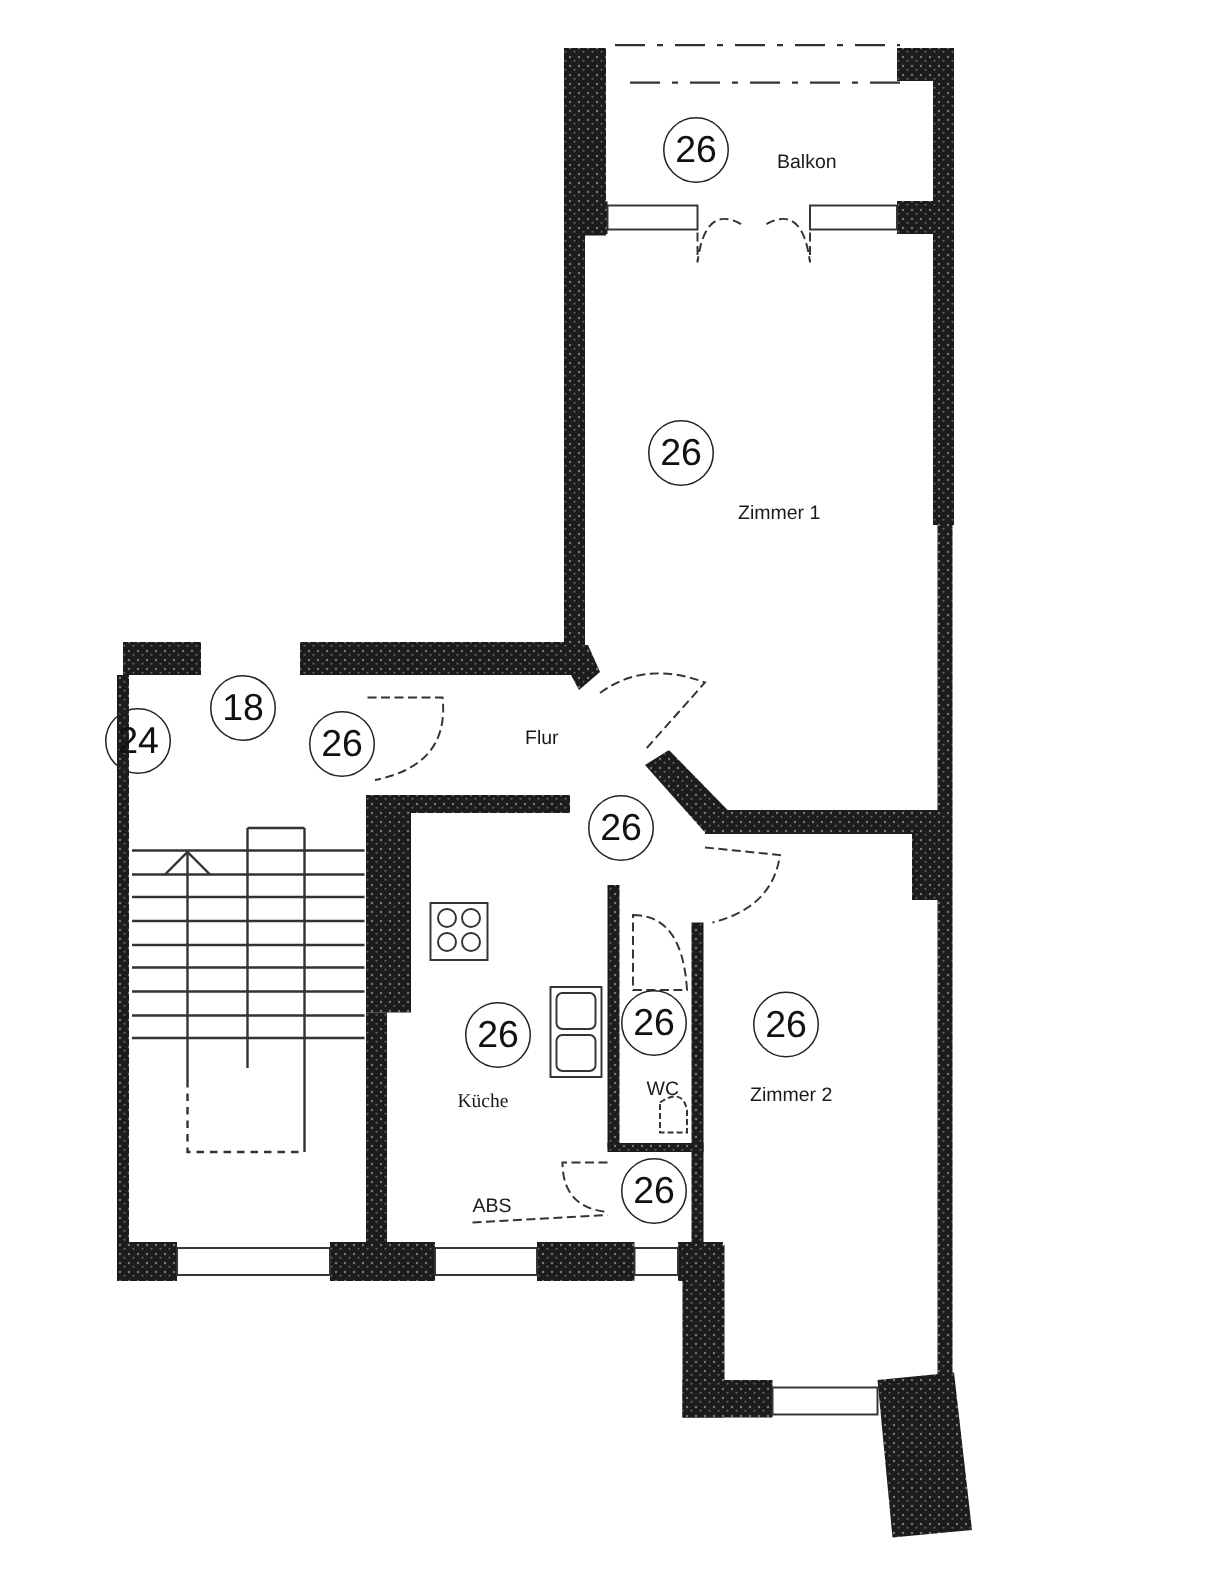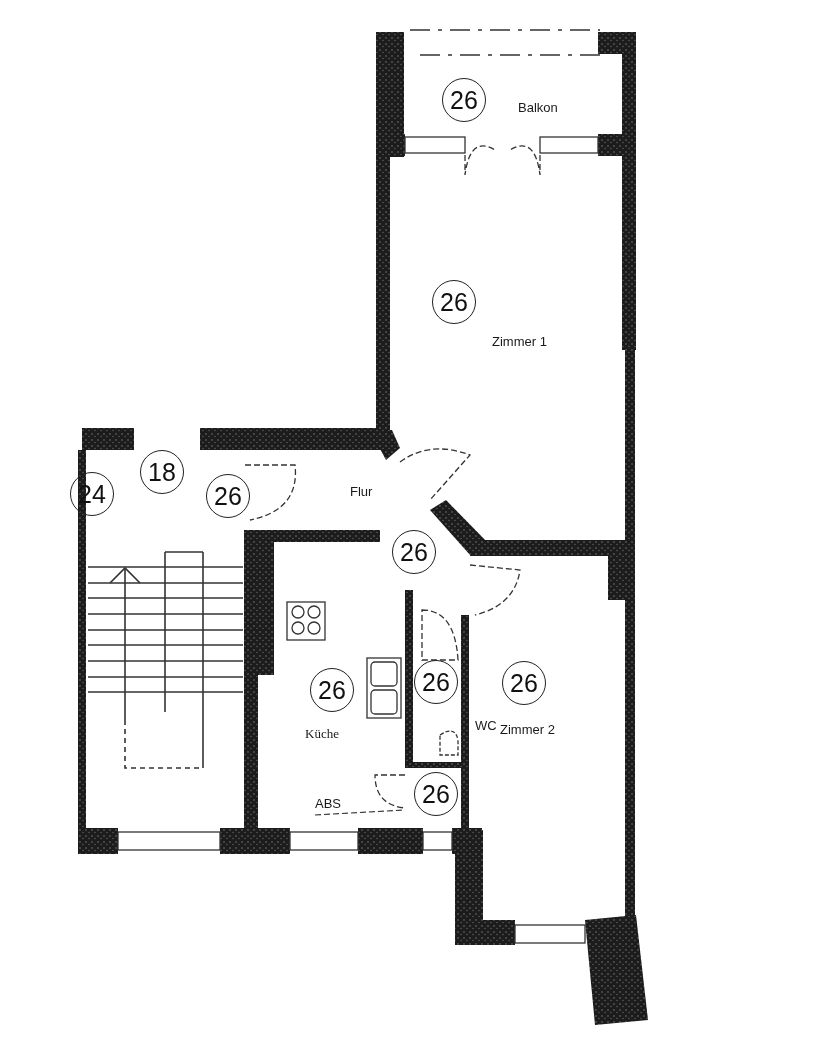--- a/index.html
+++ b/index.html
@@ -128,21 +128,21 @@
 <div class="num big" style="left:432px;top:280px;">26</div>
 <div class="lbl" style="left:492px;top:287px;margin-top:47px;">Zimmer 1</div>
 
 <div class="lbl" style="left:350px;top:484px;">Flur</div>
 <div class="num big" style="left:392px;top:530px;">26</div>
 
 <div class="num big" style="left:310px;top:668px;">26</div>
 <div class="lbl" style="left:305px;top:726px;font-family:Liberation Serif, serif;">Küche</div>
 
 <div class="num big" style="left:414px;top:660px;">26</div>
-<div class="lbl" style="left:431px;top:718px;margin-left:44px;">WC</div>
+<div class="lbl" style="left:431px;top:718px;">WC</div>
 
 <div class="num big" style="left:502px;top:661px;">26</div>
 <div class="lbl" style="left:500px;top:722px;">Zimmer 2</div>
 
 <div class="lbl" style="left:315px;top:796px;">ABS</div>
 <div class="num big" style="left:414px;top:772px;">26</div>
 
 <div class="num big" style="left:206px;top:474px;">26</div>
 
 <div class="num big" style="left:70px;top:472px;">24</div>

